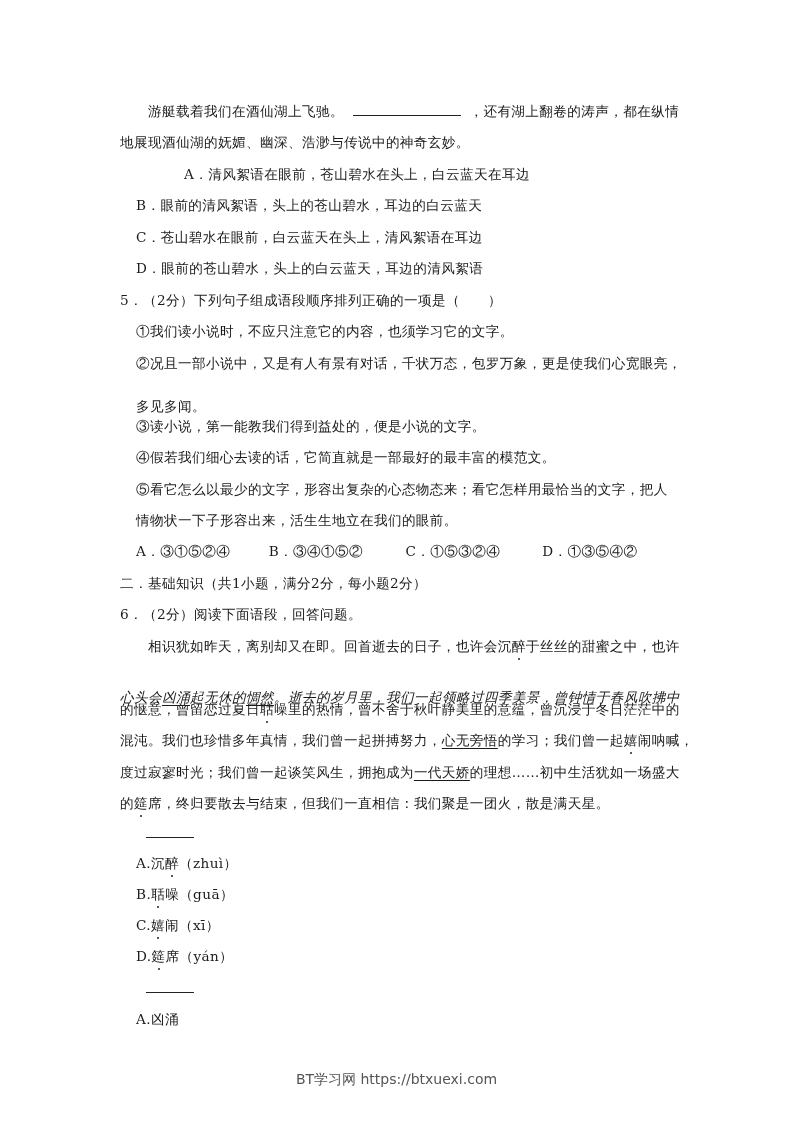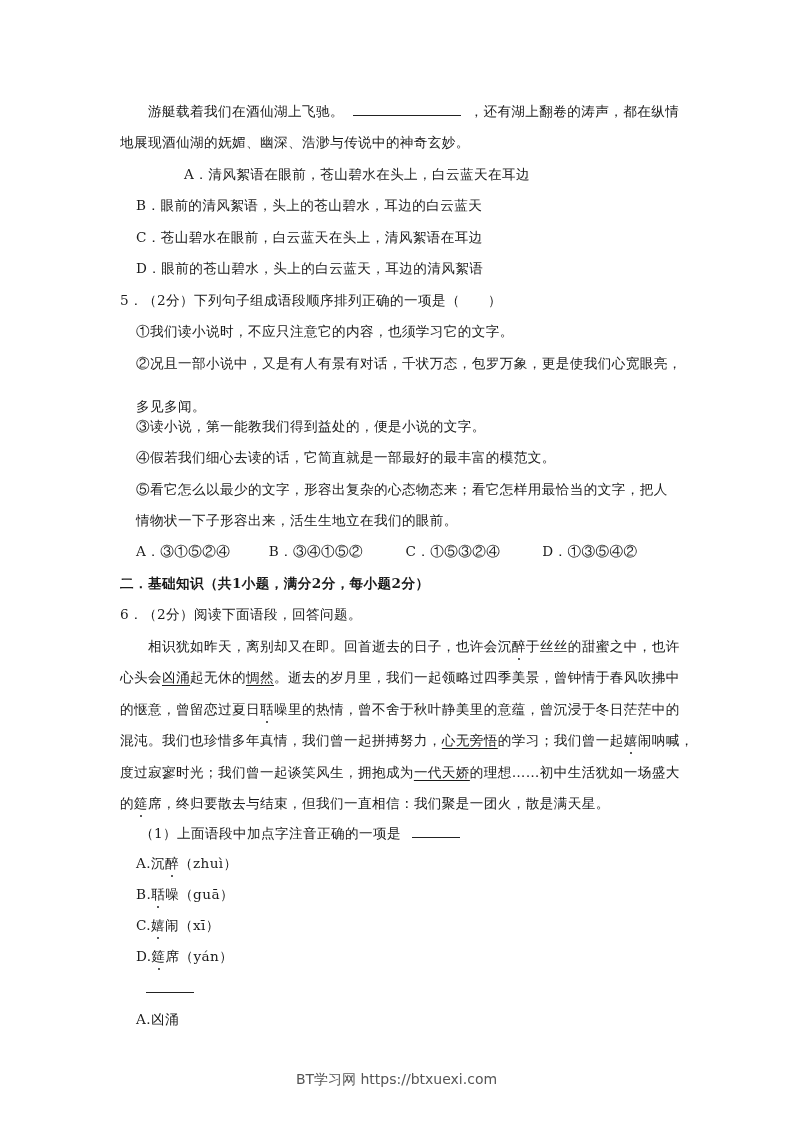--- a/index.html
+++ b/index.html
@@ -38,44 +38,43 @@
 <div class="line opt" style="top:447px;">④假若我们细心去读的话，它简直就是一部最好的最丰富的模范文。</div>
 <div class="line opt" style="top:479px;">⑤看它怎么以最少的文字，形容出复杂的心态物态来；看它怎样用最恰当的文字，把人</div>
 <div class="line opt" style="top:510px;">情物状一下子形容出来，活生生地立在我们的眼前。</div>
 <div class="line opt" style="top:541px;">
   <span class="gap" style="width:128px;">A．③①⑤②④</span>
   <span class="gap" style="width:132px;">B．③④①⑤②</span>
   <span class="gap" style="width:132px;">C．①⑤③②④</span>
   <span class="gap">D．①③⑤④②</span>
 </div>
 
-<div class="line" style="top:573px;font-weight:bold;">二．基础知识（共1小题，满分2分，每小题2分）</div>
+<div class="line" style="top:573px;">二．基础知识（共1小题，满分2分，每小题2分）</div>
 
 <div class="line" style="top:604px;">6．（2分）阅读下面语段，回答问题。</div>
 <div class="line ind2" style="top:636px;">
   <span>相识犹如昨天，离别却又在即。回首逝去的日子，也许会沉</span><span class="dot">醉</span><span>于丝丝的甜蜜之中，也许</span>
 </div>
-<div class="line" style="top:667px;">
+<div class="line" style="top:687px;font-style:italic;">
   <span>心头会</span><span class="u">凶涌</span><span>起无休的</span><span class="u">惆然</span><span>。逝去的岁月里，我们一起领略过四季美景，曾钟情于春风吹拂中</span>
 </div>
 <div class="line" style="top:699px;">
   <span>的惬意，曾留恋过夏日</span><span class="dot">聒</span><span>噪里的热情，曾不舍于秋叶静美里的意蕴，曾沉浸于冬日茫茫中的</span>
 </div>
 <div class="line" style="top:730px;">
   <span>混沌。我们也珍惜多年真情，我们曾一起拼搏努力，</span><span class="u">心无旁悟</span><span>的学习；我们曾一起</span><span class="dot">嬉</span><span>闹呐喊，</span>
 </div>
 <div class="line" style="top:762px;">
   <span>度过寂寥时光；我们曾一起谈笑风生，拥抱成为</span><span class="u">一代天娇</span><span>的理想……初中生活犹如一场盛大</span>
 </div>
 <div class="line" style="top:793px;">
   <span>的</span><span class="dot">筵</span><span>席，终归要散去与结束，但我们一直相信：我们聚是一团火，散是满天星。</span>
 </div>
 
 <div class="line" style="top:823px; left:140px;">
-  <span>（1）上面语段中加点字注音正确的一项是</span>
   <span class="blank" style="width:48px;margin-left:6px;"></span>
 </div>
 <div class="line opt" style="top:853px;">
   <span>A.</span><span>沉</span><span class="dot">醉</span><span></span><span>（zhuì）</span>
 </div>
 <div class="line opt" style="top:884px;">
   <span>B.</span><span></span><span class="dot">聒</span><span>噪</span><span>（guā）</span>
 </div>
 <div class="line opt" style="top:915px;">
   <span>C.</span><span></span><span class="dot">嬉</span><span>闹</span><span>（xī）</span>

